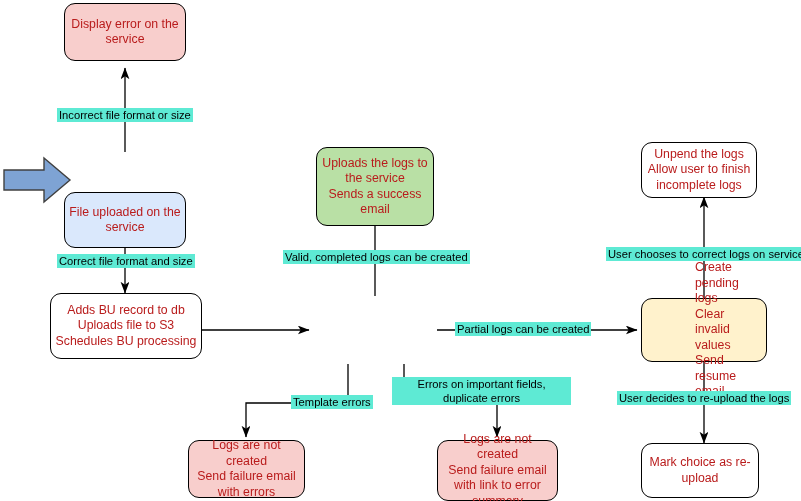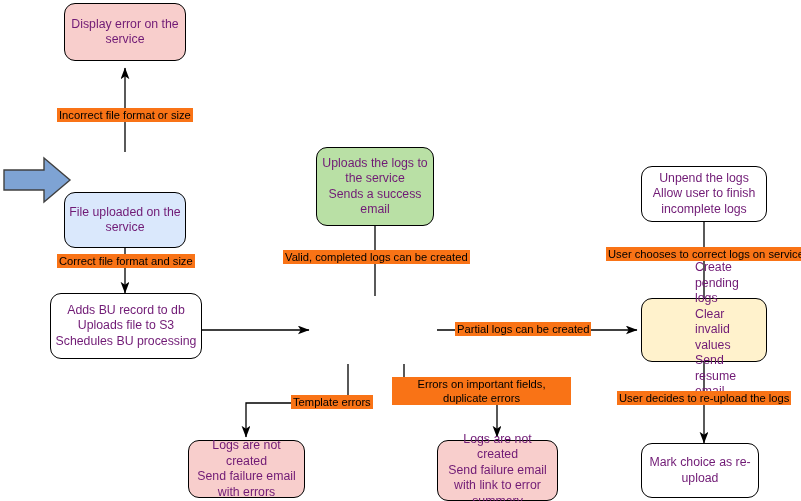--- a/index.html
+++ b/index.html
@@ -28,34 +28,34 @@
     position: absolute;
     box-sizing: border-box;
     border: 1px solid #000000;
     border-radius: 11px;
     display: flex;
     align-items: center;
     justify-content: center;
     text-align: center;
     font-size: 12.3px;
     line-height: 15.5px;
-    color: #701a75;
+    color: #b91c1c;
     background: #ffffff;
     z-index: 3;
   }
   .node span { display: block; padding: 0 4px; }
   .node.left-align { justify-content: flex-start; text-align: left; }
   .node.left-align span { padding-left: 9px; }
 
   .edge-label {
     position: absolute;
     font-size: 11.2px;
     line-height: 14px;
     color: #000000;
-    background: #f97316;
+    background: #5eead4;
     text-align: center;
     white-space: nowrap;
     z-index: 4;
     padding: 0 2px;
   }
   .edge-label.wrap { white-space: normal; }
 </style>
 </head>
 <body>
 
@@ -127,21 +127,21 @@
 
 
   <div class="node" style="left:188px; top:440px; width:117px; height:58px; background:#f8cecc;">
     <span>Logs are not created<br>Send failure email<br>with errors</span>
   </div>
 
   <div class="node" style="left:437px; top:440px; width:121px; height:61px; background:#f8cecc;">
     <span>Logs are not created<br>Send failure email<br>with link to error<br>summary</span>
   </div>
 
-  <div class="node" style="left:641px; top:142px; width:126px; height:56px; background:#ffffff;margin-top:24px;">
+  <div class="node" style="left:641px; top:142px; width:116px; height:56px; background:#ffffff;">
     <span>Unpend the logs<br>Allow user to finish<br>incomplete logs</span>
   </div>
 
   <div class="node left-align" style="left:641px; top:298px; width:126px; height:64px; background:#fff2cc;padding-left:44px;">
     <span>Create pending logs<br>Clear invalid values<br>Send resume email</span>
   </div>
 
   <div class="node" style="left:641px; top:443px; width:118px; height:55px; background:#ffffff;">
     <span>Mark choice as re-<br>upload</span>
   </div>

